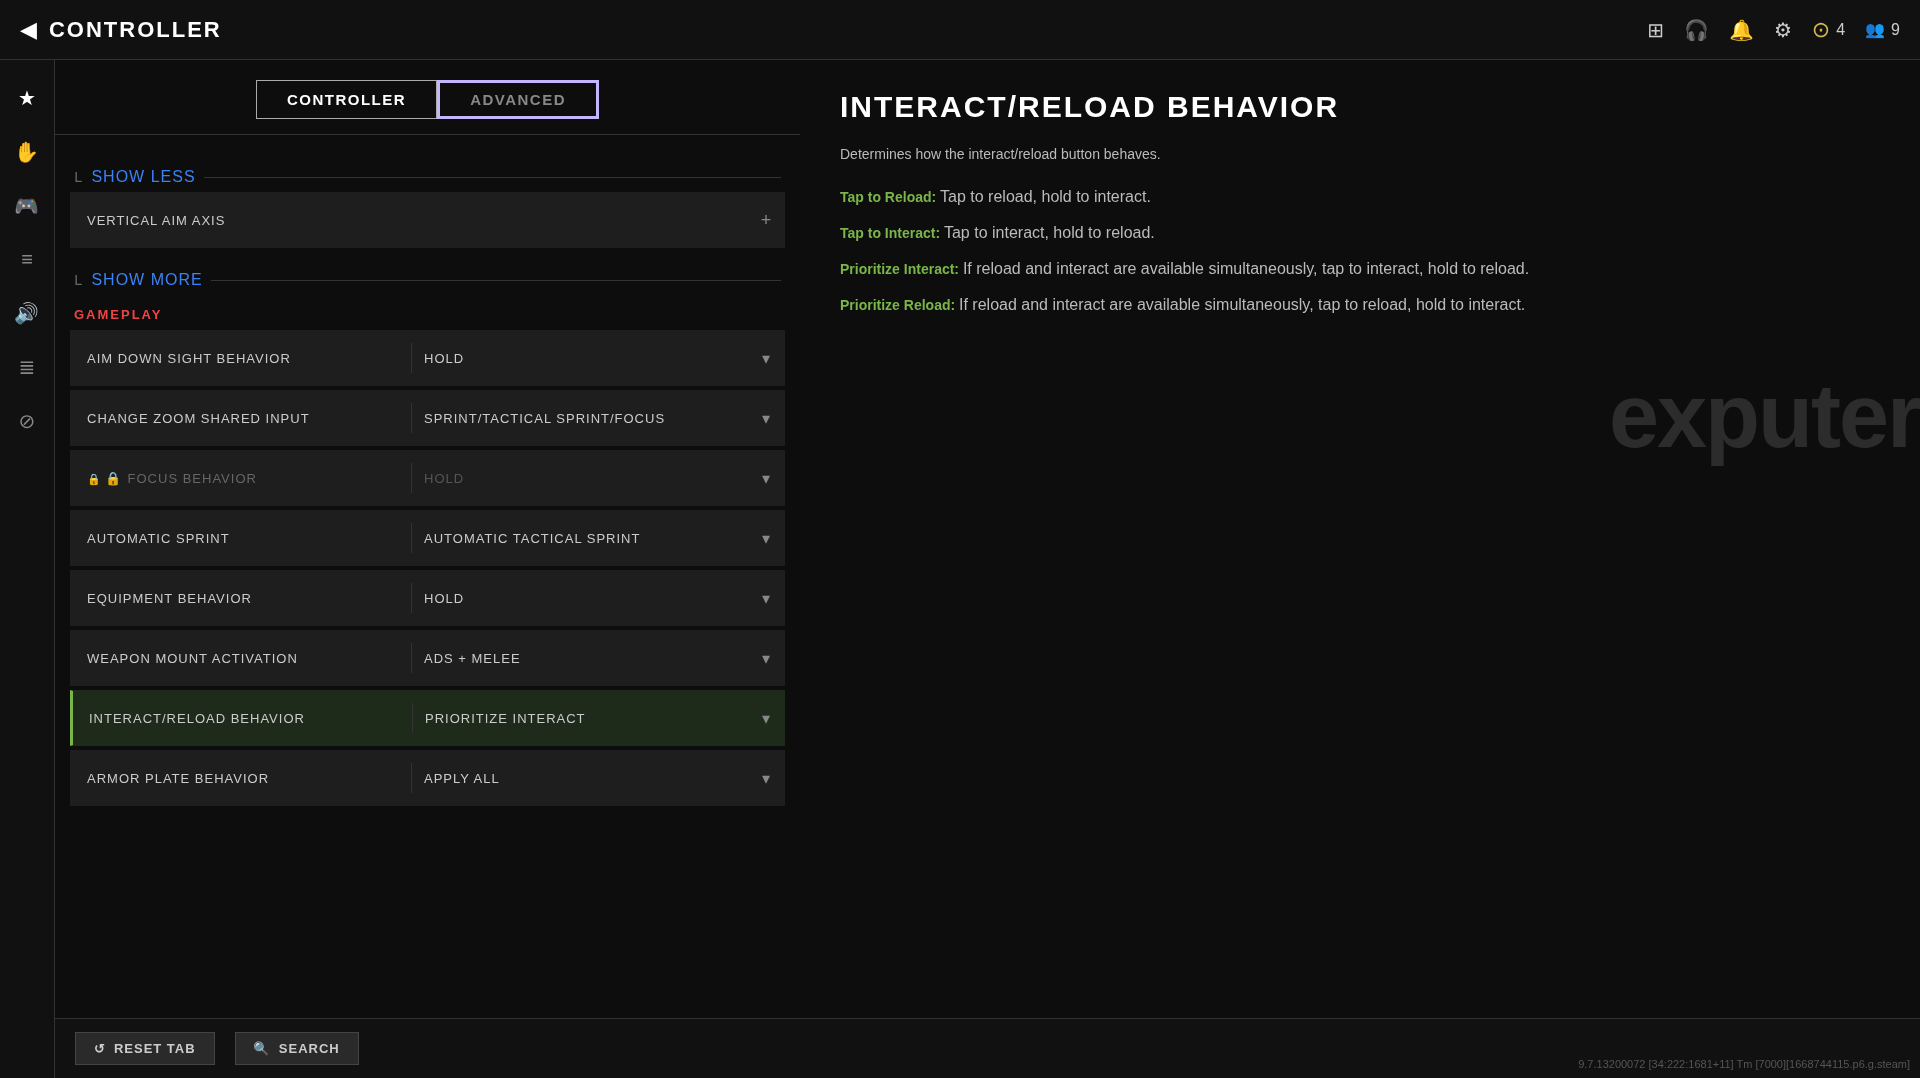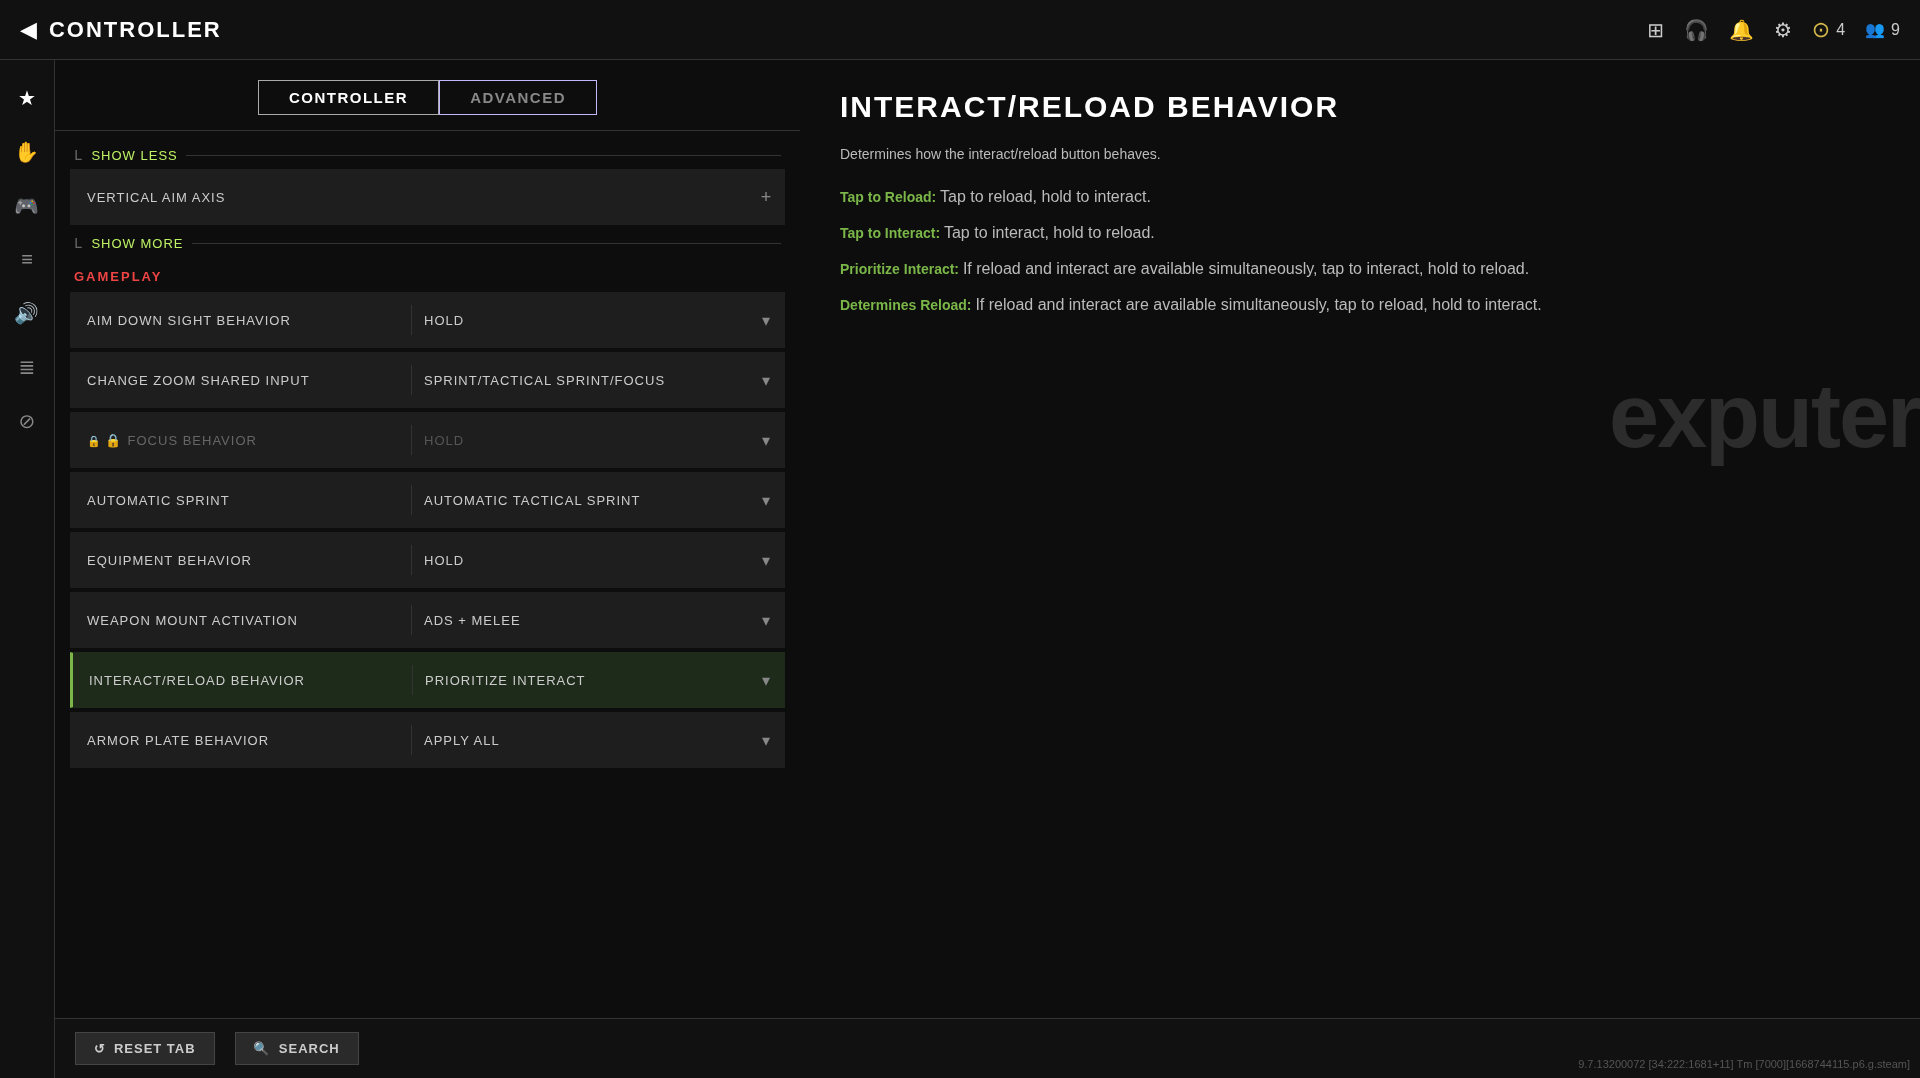--- a/index.html
+++ b/index.html
@@ -125,21 +125,21 @@
       border-bottom: 1px solid #333;
     }
     .tab-btn {
       padding: 8px 30px;
       font-size: 15px;
       font-weight: bold;
       letter-spacing: 1.5px;
       cursor: pointer;
       background: transparent;
       color: #888;
-      border: 1px solid #c4b5fd;
+      border: 3px solid #c4b5fd;
     }
     .tab-btn.active {
       background: transparent;
       color: #fff;
       border: 1px solid #aaa;
     }
 
     
     #settings-list {
       flex: 1;
@@ -154,24 +154,25 @@
     }
     #settings-list::-webkit-scrollbar-thumb {
       background: #555;
     }
 
     .show-toggle {
       display: flex;
       align-items: center;
       gap: 8px;
       padding: 6px 4px;
-      color: #bef264;
-      font-size: 13px;
+      color: #3b82f6;
+      font-size: 16px;
       letter-spacing: 1px;
       cursor: pointer;
+      margin-top: 17px;
     }
     .show-toggle::before {
       content: 'L';
       font-family: monospace;
       color: #666;
       font-size: 14px;
     }
     .show-toggle-line {
       flex: 1;
       height: 1px;
@@ -453,21 +454,21 @@
     </div>
   </div>
 
   <div id="right-panel">
     <div class="detail-title">INTERACT/RELOAD BEHAVIOR</div>
     <div class="detail-desc">Determines how the interact/reload button behaves.</div>
     <div id="detail-options">
         <div class="detail-option"><span class="detail-option-name">Tap to Reload: </span><span class="detail-option-desc">Tap to reload, hold to interact.</span></div>
         <div class="detail-option"><span class="detail-option-name">Tap to Interact: </span><span class="detail-option-desc">Tap to interact, hold to reload.</span></div>
         <div class="detail-option"><span class="detail-option-name">Prioritize Interact: </span><span class="detail-option-desc">If reload and interact are available simultaneously, tap to interact, hold to reload.</span></div>
-        <div class="detail-option"><span class="detail-option-name">Determines Reload: </span><span class="detail-option-desc">If reload and interact are available simultaneously, tap to reload, hold to interact.</span></div>
+        <div class="detail-option"><span class="detail-option-name">Prioritize Reload: </span><span class="detail-option-desc">If reload and interact are available simultaneously, tap to reload, hold to interact.</span></div>
       </div>
 
     <div id="watermark">exputer</div>
   </div>
 </div>
 
 <div id="bottom-bar">
   <button class="bottom-btn">
     <span>↺</span>
     <span>RESET TAB</span>

